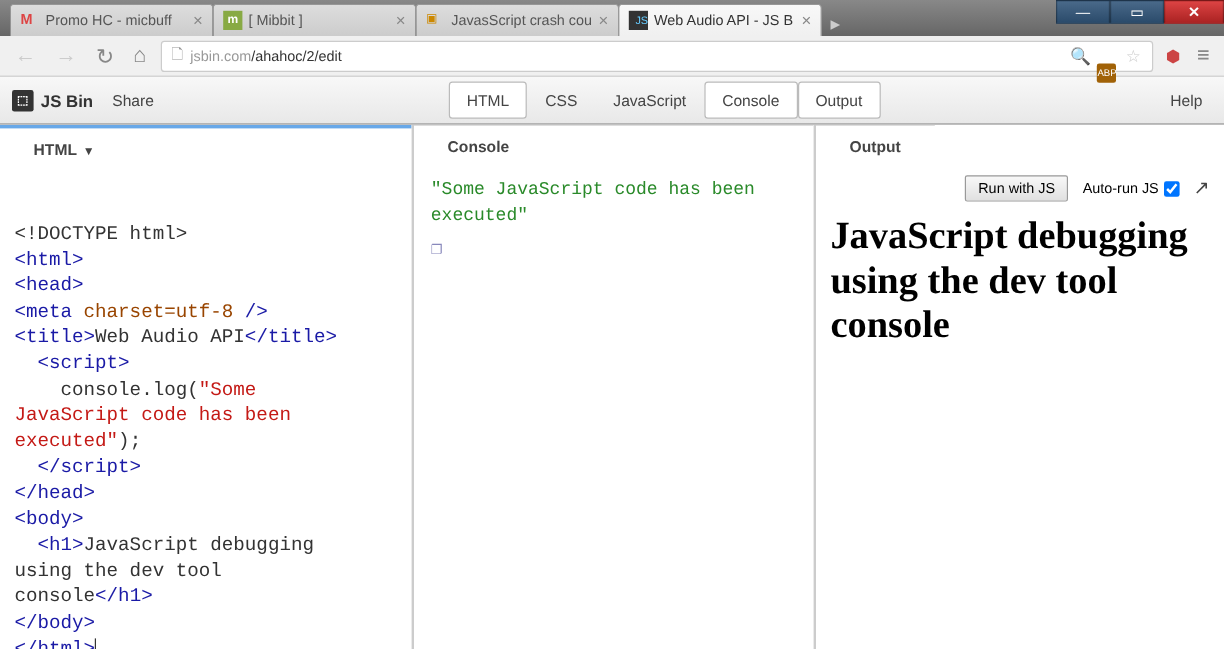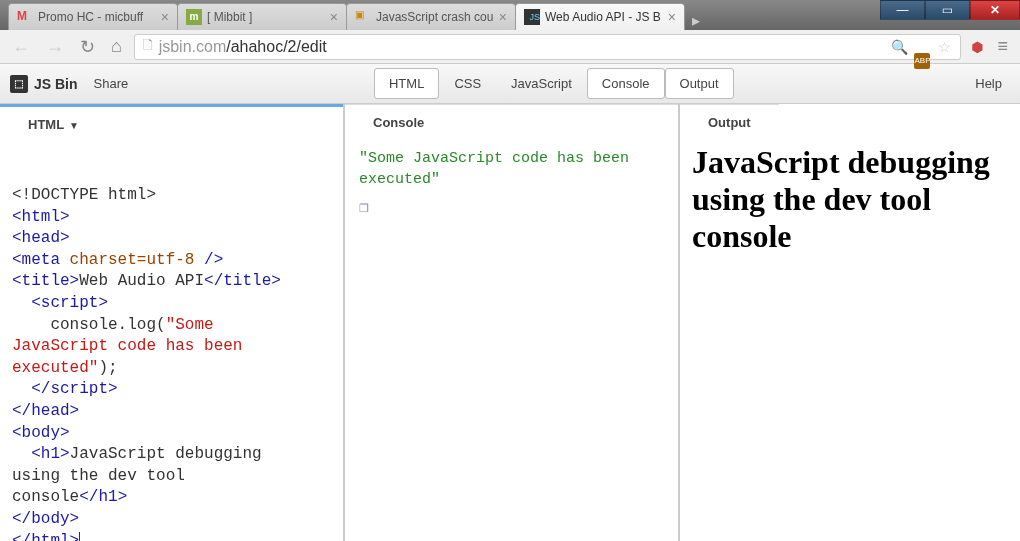--- a/index.html
+++ b/index.html
@@ -20,21 +20,21 @@
   .tab-title { overflow: hidden; white-space: nowrap; text-overflow: ellipsis; flex: 1; }
   .tab-close { color: #888; font-size: 14px; cursor: pointer; }
   .new-tab { color: #ccc; padding: 0 8px; font-size: 16px; }
   
   
   .url-bar { background: #f0f0f0; height: 34px; display: flex; align-items: center; padding: 0 8px; gap: 8px; border-bottom: 1px solid #ccc; }
   .nav-btn { color: #888; font-size: 18px; padding: 2px 4px; cursor: pointer; }
   .nav-btn.disabled { color: #ccc; }
   .url-input-wrap { flex: 1; background: white; border: 1px solid #ccc; border-radius: 3px; height: 26px; display: flex; align-items: center; padding: 0 8px; gap: 6px; }
   .url-icon { color: #999; font-size: 12px; }
-  .url-text { flex: 1; color: #333; font-size: 16px; }
+  .url-text { flex: 1; color: #333; font-size: 12px; }
   .url-domain { color: #999; }
   .url-path { color: #333; }
   .ext-icon { width: 16px; height: 16px; display: inline-flex; align-items: center; justify-content: center; font-size: 14px; }
   
   
   .jsbin-bar { background: linear-gradient(#f8f8f8, #e8e8e8); height: 40px; display: flex; align-items: center; padding: 0 10px; border-bottom: 1px solid #ccc; gap: 4px; }
   .jsbin-logo { display: flex; align-items: center; gap: 6px; font-weight: bold; color: #333; font-size: 14px; }
   .logo-box { width: 18px; height: 18px; background: #333; color: white; display: flex; align-items: center; justify-content: center; font-size: 10px; border-radius: 2px; }
   .jsbin-menu { color: #444; padding: 6px 12px; cursor: pointer; font-size: 13px; }
   .spacer { flex: 1; }
@@ -171,18 +171,26 @@
   <div class="pane pane-console">
     <div class="pane-header plain">Console</div>
     <div class="console-out">"Some JavaScript code has been executed"</div>
     <div class="console-prompt">❐</div>
   </div>
 
   <div class="pane pane-output" style="border-right:none;">
     <div style="display:flex;align-items:center;">
       <div class="pane-header plain" style="flex:0 0 auto;">Output</div>
     </div>
+    <div class="output-controls">
+      <button class="run-btn">Run with JS</button>
+      <label class="autorun">
+        <span>Auto-run JS</span>
+        <input type="checkbox" checked="" style="">
+      </label>
+      <span class="popout">↗</span>
+    </div>
     <div class="output-frame">
       <h1>JavaScript debugging using the dev tool console</h1>
     </div>
   </div>
 
 </div>
 
 </body></html>

